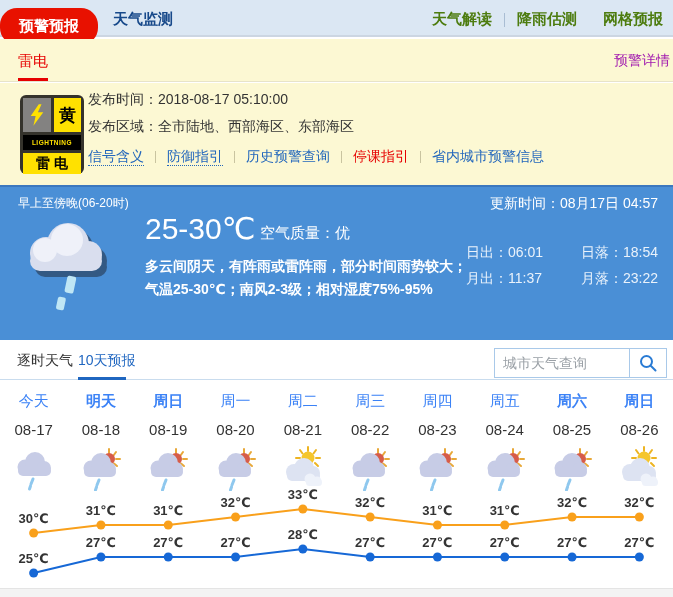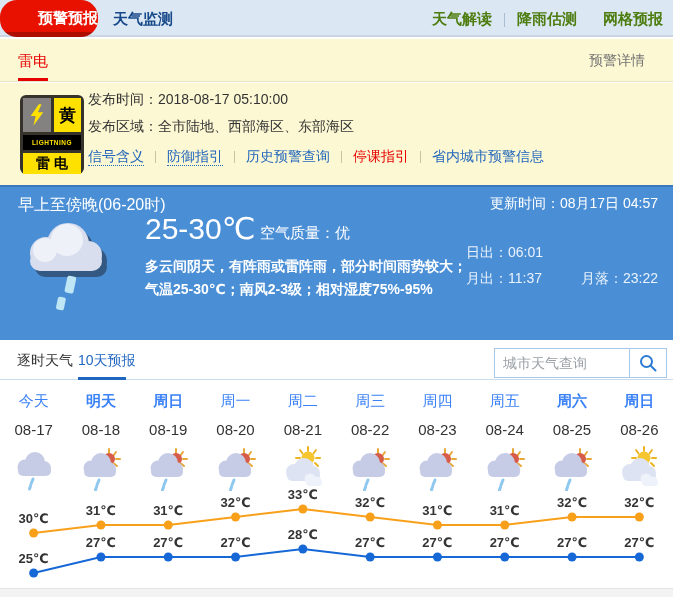--- a/index.html
+++ b/index.html
@@ -2,38 +2,38 @@
 <html><head>
 <meta charset="utf-8">
 <style>
   * { margin:0; padding:0; box-sizing:border-box; }
   body { font-family:"Liberation Sans","DejaVu Sans",sans-serif; background:#fff; }
   .page { position:relative; width:673px; height:597px; overflow:hidden; background:#fff; }
 
   
   .topbar { position:absolute; left:0; top:0; width:673px; height:37px;
             background:#dbe7f3; border-bottom:2px solid #ccd6e2; }
-  .tab-warn { position:absolute; left:0; top:0; width:98px; height:37px;
+  .tab-warn { position:absolute; left:0; top:8px; width:98px; height:37px;
               background:linear-gradient(#e81100 0 86%, #ad0e00 86% 100%);
-              color:#fff; font-size:15px; font-weight:bold; text-align:right; line-height:35px; cursor:pointer;border-radius:17px; }
+              color:#fff; font-size:15px; font-weight:bold; text-align:center; line-height:35px; cursor:pointer;border-radius:17px; }
   .tab-monitor { position:absolute; left:113px; top:0; height:37px; line-height:37px;
                  color:#17498a; font-size:15px; font-weight:bold; cursor:pointer; }
   .topbar-links { position:absolute; right:10px; top:0; height:37px; line-height:37px;
                   color:#4d7c0f; font-size:15px; font-weight:bold; }
   .topbar-links span.lnk { cursor:pointer; }
   .topbar-links .sep { display:inline-block; width:1px; height:14px; background:#a9bdd3;
                        margin:0 12px; vertical-align:middle; }
   .topbar-links .gap { display:inline-block; width:26px; }
 
   
   .alert-row { position:absolute; left:0; top:39px; width:673px; height:43px;
                background:#fcf8d3; border-bottom:1px solid #e7e3c9; }
   .alert-tab { position:absolute; left:18px; top:13px; color:#e60000; font-size:15px; cursor:pointer; }
   .alert-underline { position:absolute; left:18px; bottom:0; width:30px; height:3px; background:#e60000; }
-  .alert-details { position:absolute; right:28px; top:13px; color:#737373; font-size:14px; cursor:pointer; }
+  .alert-details { position:absolute; right:3px; top:13px; color:#a21caf; font-size:14px; cursor:pointer; }
 
   
   .warning-sec { position:absolute; left:0; top:83px; width:673px; height:102px; background:#fcf8d3; }
   .warn-sign { position:absolute; left:20px; top:12px; width:64px; height:79px;
                background:#35332c; border-radius:6px; padding:3px;
                display:grid; grid-template-rows:34px 15px 21px; gap:3px; }
   .warn-sign .row1 { display:grid; grid-template-columns:28px 27px; gap:3px; }
   .warn-cell-bolt { background:#838281; display:flex; align-items:center; justify-content:center; }
   .warn-cell-yellow { background:#ffe100; color:#000; font-weight:bold; font-size:17px;
                       display:flex; align-items:center; justify-content:center; }
@@ -46,21 +46,21 @@
   .warn-links { margin-top:12px; font-size:14px; }
   .warn-links a { color:#2367bc; text-decoration:none; cursor:pointer; }
   .warn-links a.dotted { border-bottom:1px dotted #2367bc; padding-bottom:1px; }
   .warn-links a.red { color:#e60000; }
   .warn-links .sep { display:inline-block; width:1px; height:12px; background:#c9c4a0;
                      margin:0 11px; vertical-align:middle; }
 
   
   .current-sec { position:absolute; left:0; top:185px; width:673px; height:155px;
                  background:#4a8fd6; border-top:2px solid #3c78be; color:#fff; }
-  .period { position:absolute; left:18px; top:8px; font-size:16px; }
+  .period { position:absolute; left:18px; top:8px; font-size:12px; }
   .update { position:absolute; right:15px; top:8px; font-size:14px; }
   .big-cloud { position:absolute; left:16px; top:26px; }
   .temp-big { position:absolute; left:145px; top:24px; font-size:30px; }
   .air { position:absolute; left:260px; top:37px; font-size:15px; }
   .cur-desc { position:absolute; left:145px; top:68px; font-size:14px; line-height:23px;font-weight:bold; }
   .sun-moon { position:absolute; right:15px; top:52px; width:192px; font-size:14px;
               color:#eaf2fb; line-height:26px; }
   .sun-moon .row { display:flex; justify-content:space-between; }
 
   
@@ -160,20 +160,21 @@
     </div>
     <div class="temp-big">25-30℃</div>
     <div class="air">空气质量：优</div>
     <div class="cur-desc">
       <div>多云间阴天，有阵雨或雷阵雨，部分时间雨势较大；</div>
       <div>气温25-30℃；南风2-3级；相对湿度75%-95%</div>
     </div>
     <div class="sun-moon">
       <div class="row">
         <span>日出：06:01</span>
+        <span>日落：18:54</span>
       </div>
       <div class="row">
         <span>月出：11:37</span>
         <span>月落：23:22</span>
       </div>
     </div>
   </div>
 
   <div class="tabs-row">
     <span class="tab-hourly">逐时天气</span>

